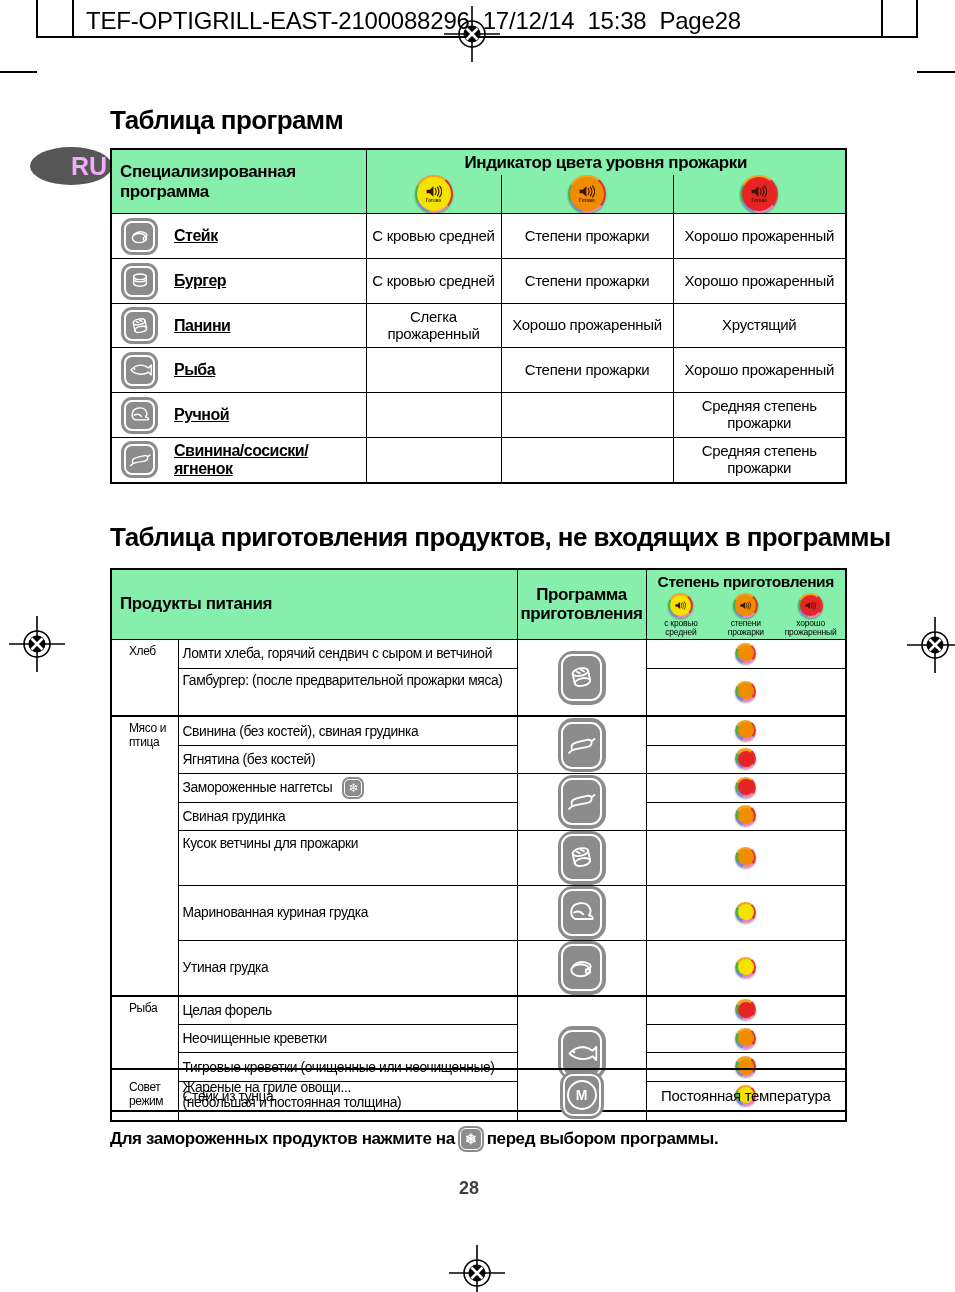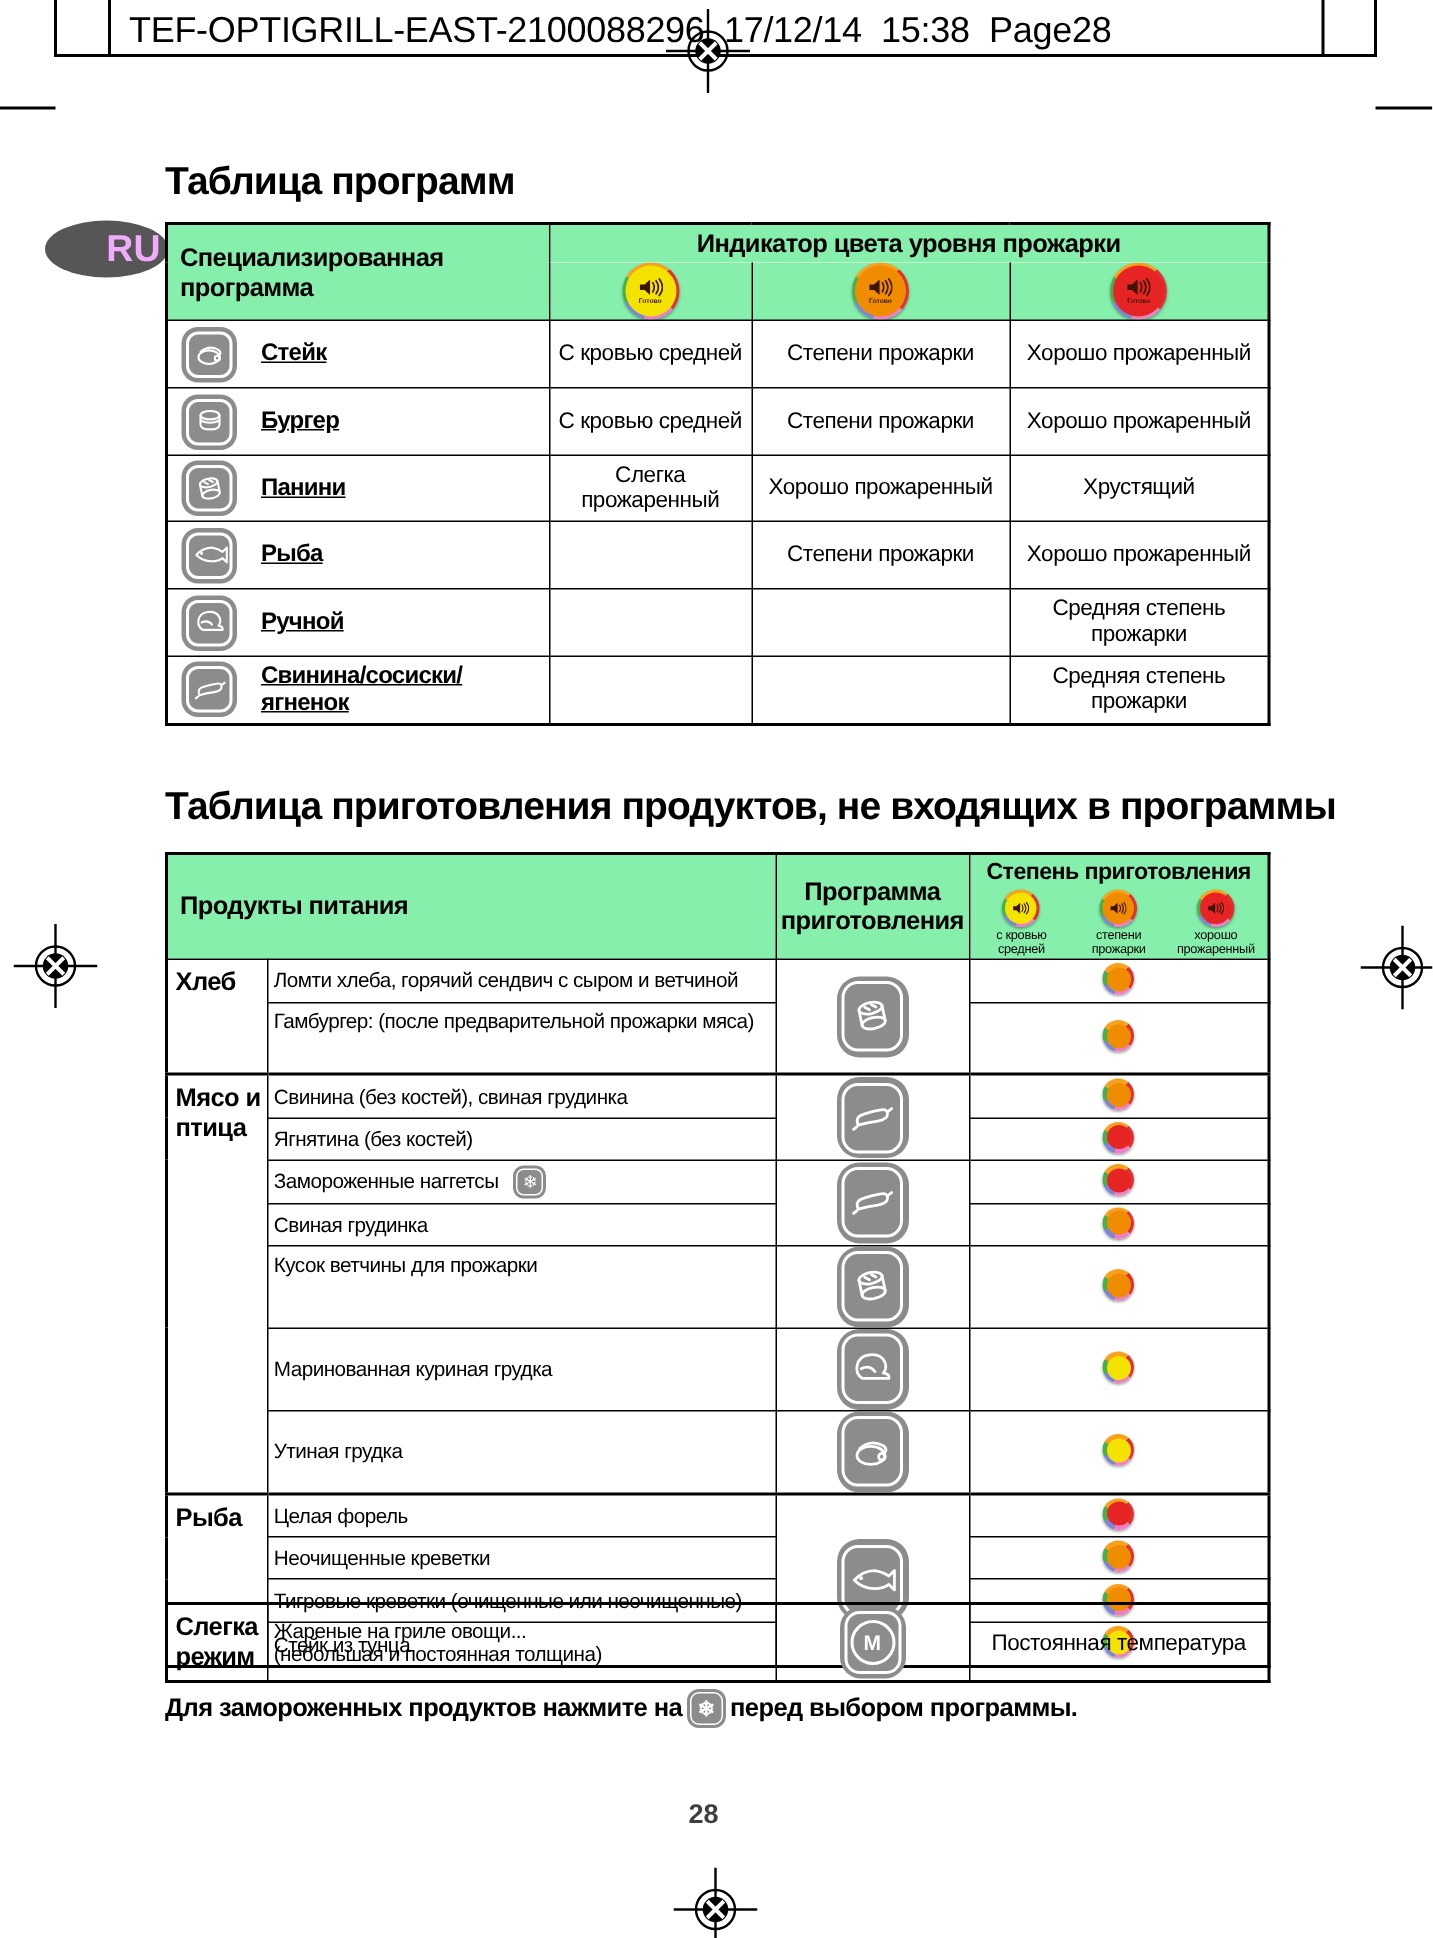--- a/index.html
+++ b/index.html
@@ -29,22 +29,22 @@
   .t2{top:568px;border:2.5px solid #000;}
   .t3{top:1068px;border:2.5px solid #000;}
   .hd{background:#86efac;}
   .hb{font-weight:bold;font-size:17px;letter-spacing:-0.4px;}
   .c1h{text-align:left;padding-left:8px;}
   .indh{text-align:center;border-bottom-style:hidden;}
   .icell{text-align:center;border-top-style:hidden;}
   .namewrap{display:flex;align-items:center;gap:16px;padding-left:9px;}
   .pname{font-weight:bold;font-size:16px;letter-spacing:-0.5px;text-decoration:underline;}
   .val{text-align:center;font-size:15px;letter-spacing:-0.3px;line-height:1.12;padding:2px 3px;}
-  .cat{font-weight:bold;font-size:17px;letter-spacing:-0.4px;vertical-align:top;
-       padding:5px 2px 0 5px;line-height:1.15;}
+  .cat{font-weight:normal;font-size:12px;letter-spacing:-0.4px;vertical-align:top;
+       padding:5px 2px 0 17px;line-height:1.15;}
   .cat-mid{vertical-align:middle;padding-top:0;}
   .desc{font-size:13.8px;letter-spacing:-0.35px;padding:1px 4px;line-height:1.1;}
   .descflex{display:flex;align-items:center;gap:10px;}
   .picell,.lvl{text-align:center;}
   tr.gsep td{border-top:2.5px solid #000;}
   .lvltxt{text-align:center;font-size:15px;letter-spacing:-0.3px;}
 
   
   .lvlhead{display:flex;flex-direction:column;align-items:stretch;padding:3px 2px 2px;}
   .lvlhead .ttl{text-align:center;font-weight:bold;font-size:15.5px;letter-spacing:-0.4px;}
@@ -86,21 +86,21 @@
          align-items:center;justify-content:center;color:#fff;font-weight:bold;font-size:14px;z-index:1;}
   .snowtxt{z-index:1;line-height:1;}
 
   
   .tip{position:absolute;left:110px;top:486px;display:flex;align-items:center;gap:7px;
        font-size:16.5px;letter-spacing:-0.3px;}
   .tip b{letter-spacing:-0.4px;}
   .footnote{position:absolute;left:110px;top:1126px;display:flex;align-items:center;gap:3px;
             font-weight:bold;font-size:17px;letter-spacing:-0.4px;}
   .pagenum{position:absolute;left:0;top:1178px;width:938px;text-align:center;
-           font-size:18px;font-weight:bold;color:#3f3f3f;margin-top:21px;}
+           font-size:18px;font-weight:bold;color:#3f3f3f;}
 
   .mline{line-height:1.12;}
   .defs-hidden{position:absolute;width:0;height:0;overflow:hidden;}
 </style>
 </head>
 <body>
 
 <svg class="defs-hidden" aria-hidden="true">
   <defs>
     <g id="spk-glyph">
@@ -514,21 +514,21 @@
 
   <table class="t3">
     <colgroup>
         <col style="width:67px">
         <col style="width:339px">
         <col style="width:129px">
         <col style="width:200px">
       </colgroup>
     <tbody>
         <tr style="height:52px">
-      <td class="cat cat-mid">Слегка режим</td>
+      <td class="cat cat-mid">Совет режим</td>
       <td class="desc">
         <div class="mline">Жареные на гриле овощи...</div>
         <div class="mline">(небольшая и постоянная толщина)</div>
       </td>
       <td class="picell">
         <span class="prog p44">
               <span class="mcore">M</span>
             </span>
       </td>
       <td class="lvltxt">Постоянная температура</td>

